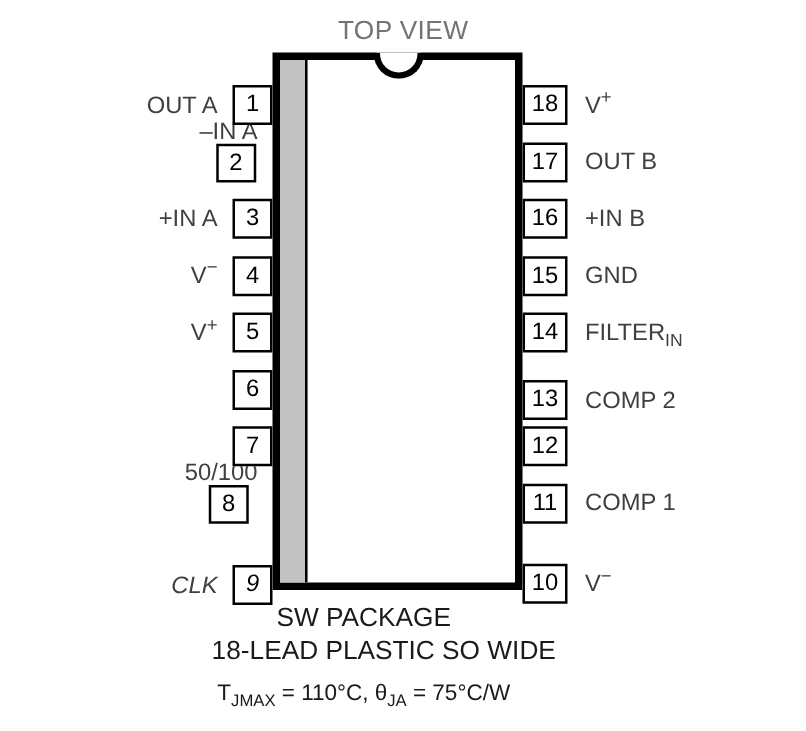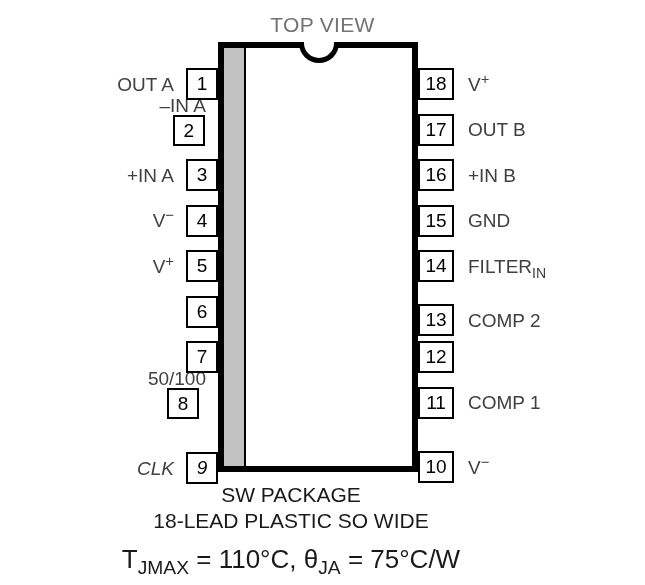--- a/index.html
+++ b/index.html
@@ -126,22 +126,22 @@
   
   .caption-block {
     position: absolute;
     left: 0;
     width: 582px;
     text-align: center;
     color: #1a1a1a;
     white-space: nowrap;
   }
   .caption-1 { top: 483px; font-size: 21px; }
-  .caption-2 { top: 509px; font-size: 21px; }
-  .caption-3 { top: 544px; font-size: 26px; }
+  .caption-2 { top: 509px; font-size: 21px; padding-left: 16px; }
+  .caption-3 { top: 544px; font-size: 18px; }
 </style>
 </head>
 <body>
 
 <div id="stage">
 
   <div class="top-view-title">TOP VIEW</div>
 
   <div class="pkg-body"></div>
   <div class="pkg-lead-bar"></div>

